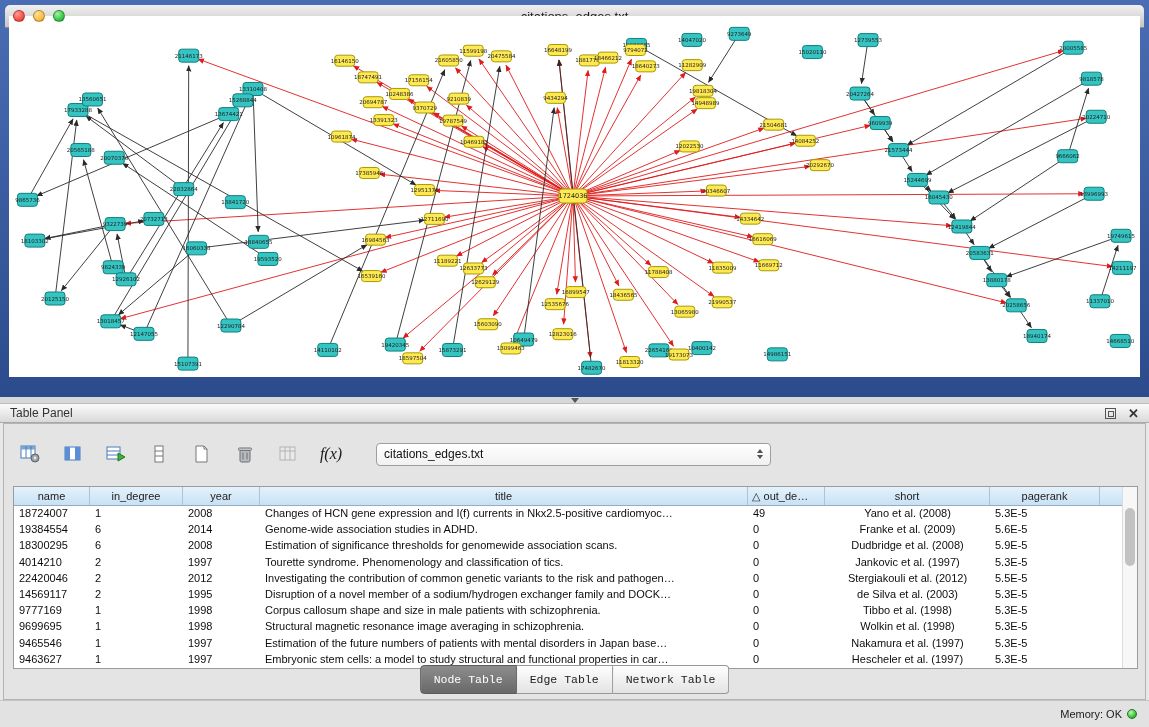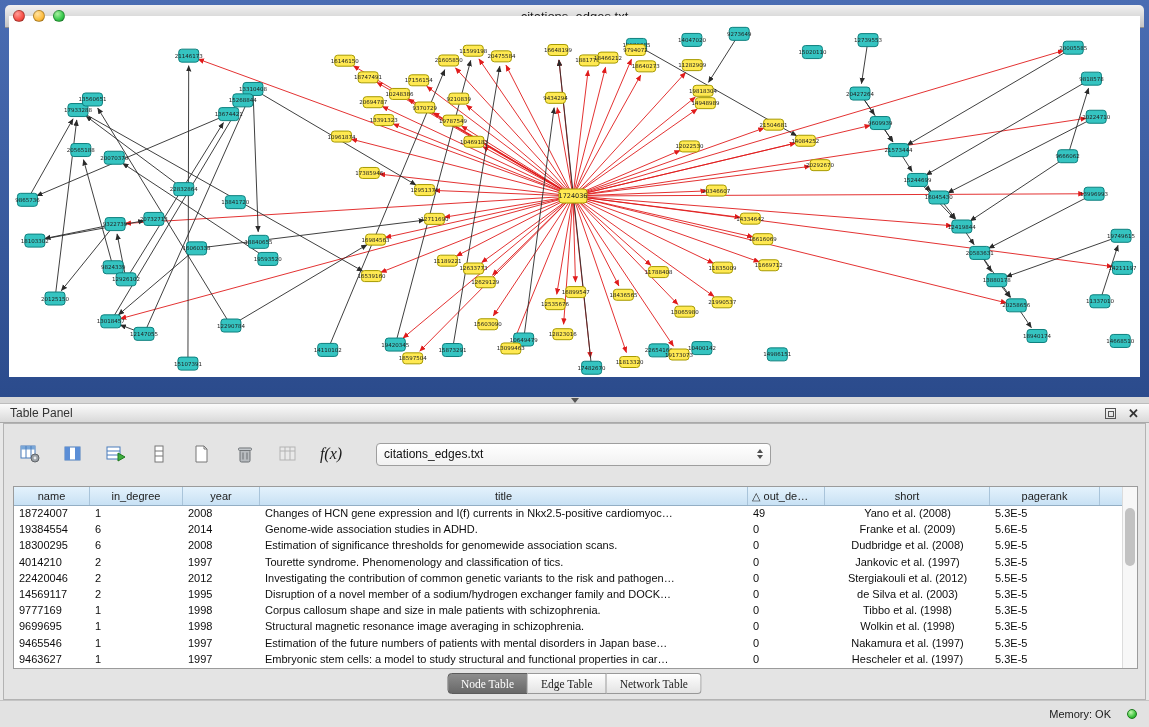--- a/index.html
+++ b/index.html
@@ -58,29 +58,29 @@
   .hcell.c4{justify-content:flex-start;padding-left:4px}
   .tbody{position:absolute;top:20px;left:0;right:15px;bottom:0;overflow:hidden}
   .trow{display:flex;height:16.2px;align-items:flex-start}
   .tcell{padding:0 5px;font-size:11px;color:#0d0d0d;white-space:nowrap;overflow:hidden}
   .c0{width:76px}.c1{width:93px}.c2{width:77px}.c3{width:488px}.c4{width:77px}.c5{width:165px}.c6{width:110px}
   .tcell.c5{text-align:center}
   .vscroll{position:absolute;top:0;right:0;bottom:0;width:15px;background:#f7f7f7;border-left:1px solid #dcdcdc}
   .vthumb{position:absolute;top:21px;left:2px;width:10px;height:58px;border-radius:5px;background:#c2c2c2}
 
   .tabs{position:absolute;left:50%;transform:translateX(-50%);bottom:5px;display:flex}
-  .tab{height:21px;padding:0 13px;font-size:11.5px;font-family:Liberation Serif, serif;
+  .tab{height:29px;padding:0 13px;font-size:11.5px;font-family:Liberation Mono, monospace;
        background:linear-gradient(#fefefe,#e3e3e3);border:1px solid #989898;border-left-width:0;color:#1c1c1c}
   .tab:first-child{border-left-width:1px;border-radius:4px 0 0 4px}
   .tab:last-child{border-radius:0 4px 4px 0}
   .tab.sel{background:linear-gradient(#8d8d8d,#686868);color:#fff;border-color:#5c5c5c}
 
   .status-bar{position:absolute;left:0;bottom:0;width:1149px;height:27px;border-top:1px solid #c4c4c4;
               background:#e2e2e2;display:flex;align-items:center;justify-content:flex-end;
-              padding:0 12px;gap:16px;font-size:11px;color:#1a1a1a}
+              padding:0 12px;gap:5px;font-size:11px;color:#1a1a1a}
   .mem-dot{width:10px;height:10px;border-radius:50%;border:1px solid #1b7a1b;
            background:radial-gradient(circle at 35% 30%,#c2f7b0,#3ec43e 60%,#1d8f1d)}
 </style>
 </head>
 <body>
 
 <div class="app">
 
   <div class="net-window">
     <div class="titlebar">

